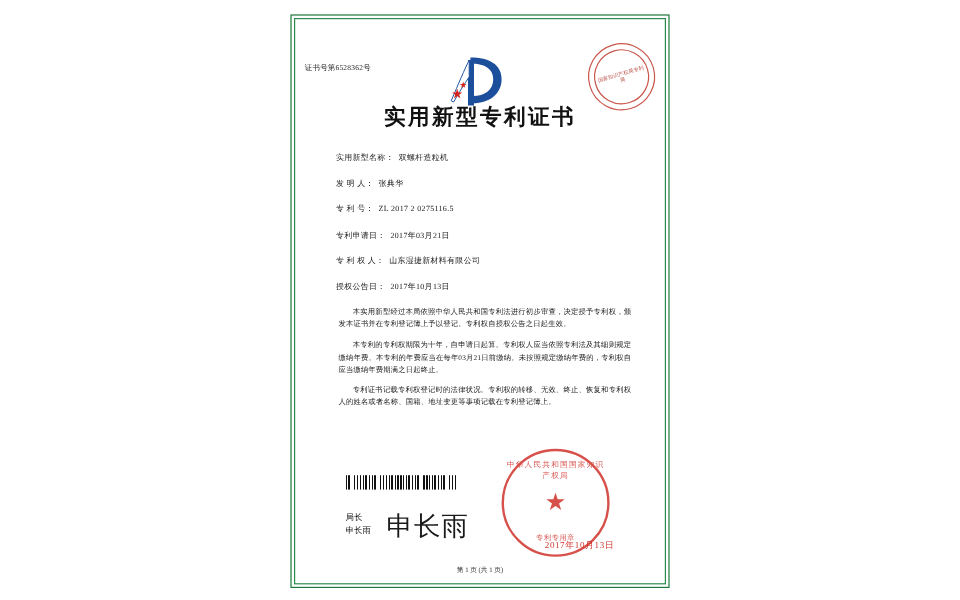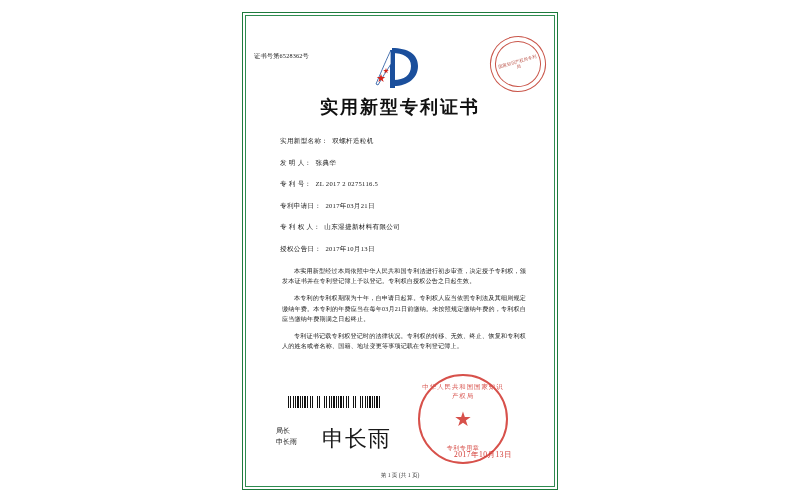--- a/index.html
+++ b/index.html
@@ -94,21 +94,21 @@
     justify-content: center;
     padding: 2px;
     box-sizing: border-box;
   }
   .title {
     text-align: center;
     font-size: 18px;
     font-weight: bold;
     letter-spacing: 2px;
     color: #111;
-    margin-top: 34px;
+    margin-top: 24px;
     font-family: "DejaVu Serif", serif;
   }
   .fields {
     margin-top: 18px;
     padding-left: 28px;
     padding-right: 10px;
   }
   .field-row {
     font-size: 6.6px;
     color: #1a1a1a;
@@ -144,21 +144,21 @@
     width: 92px;
     height: 12px;
     background:
       repeating-linear-gradient(90deg,
         #111 0px, #111 1px, #fff 1px, #fff 2px,
         #111 2px, #111 3.5px, #fff 3.5px, #fff 5px,
         #111 5px, #111 5.6px, #fff 5.6px, #fff 7.2px);
   }
   .sign-block {
     position: absolute;
-    left: 24px;
+    left: 36px;
     bottom: 34px;
     font-size: 7px;
     line-height: 1.55;
     color: #111;
   }
   .signature {
     position: absolute;
     left: 70px;
     bottom: 28px;
     font-size: 22px;

